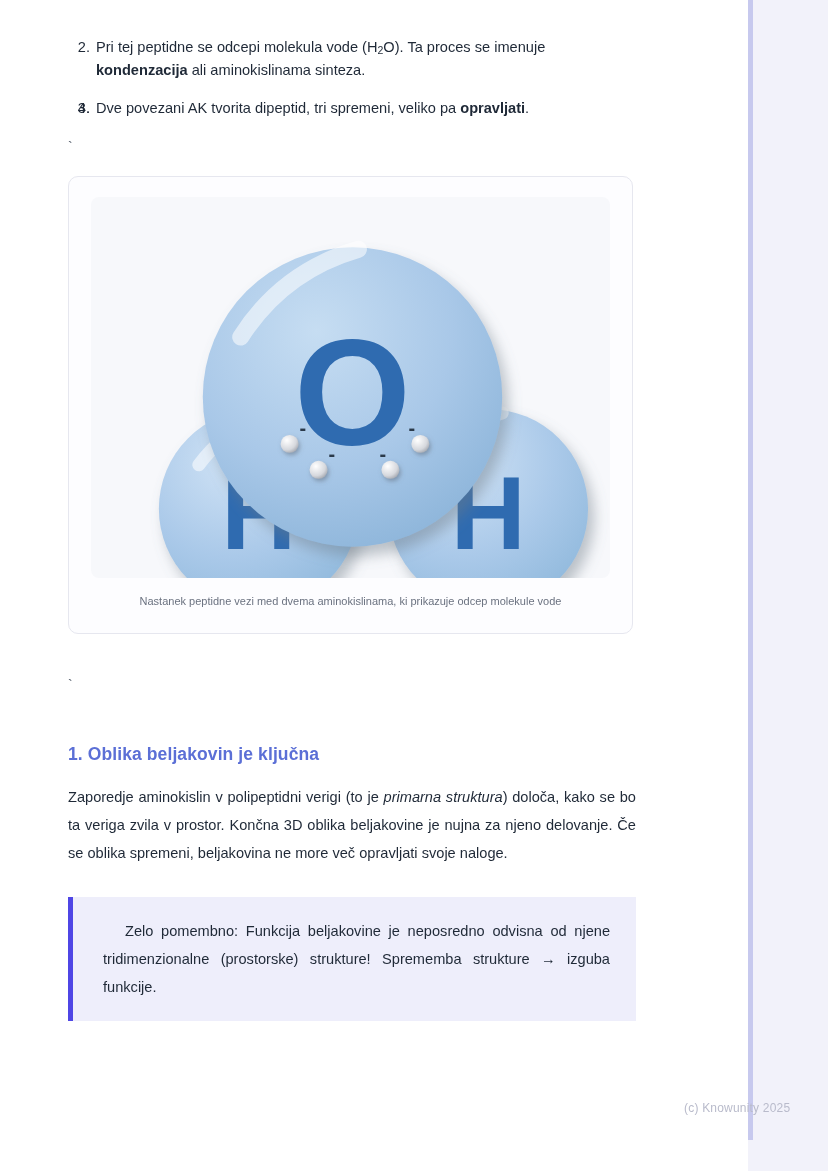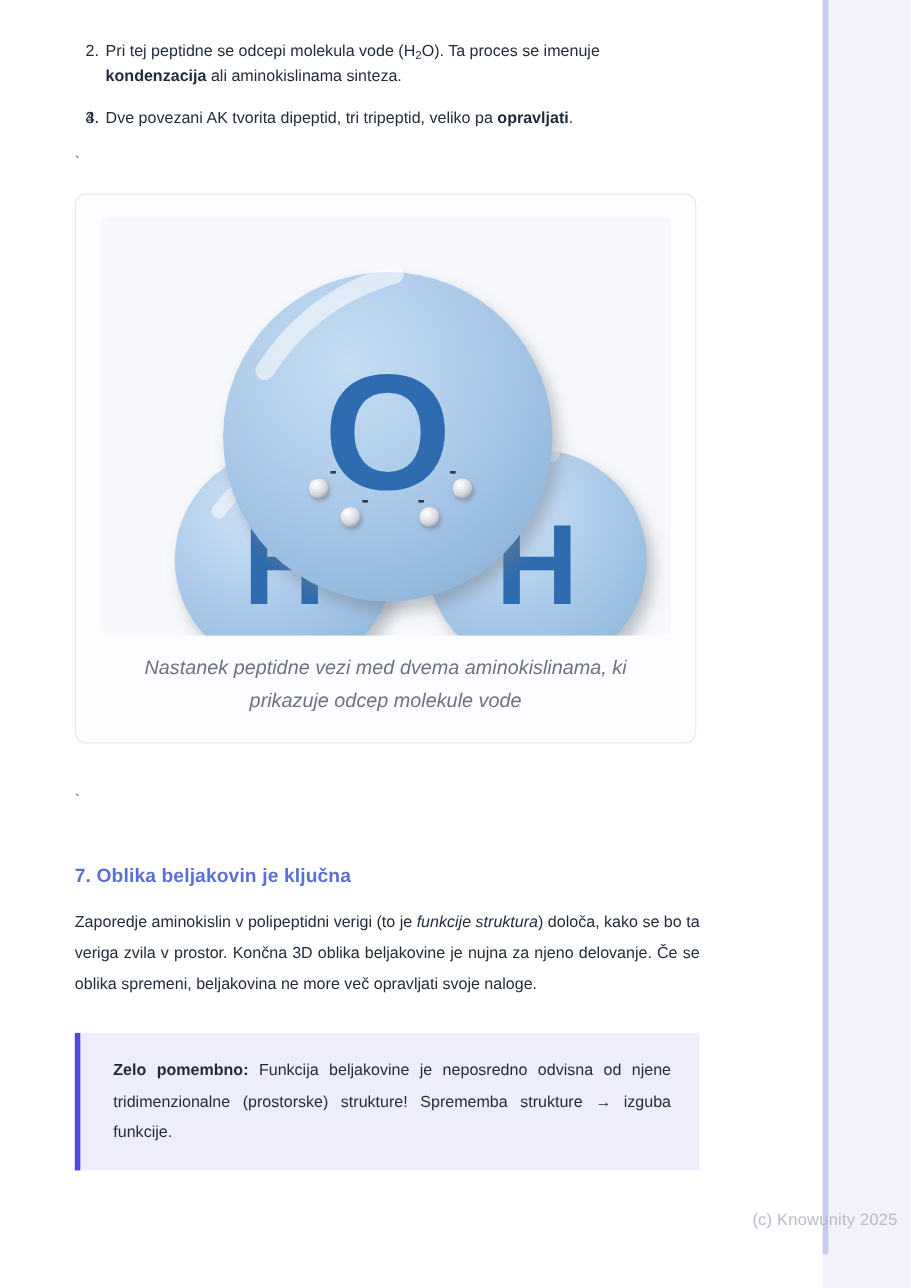--- a/index.html
+++ b/index.html
@@ -100,22 +100,21 @@
   }
   .figure-inner {
     border-radius: 8px;
     background: #f7f8fb;
     height: 381px;
     position: relative;
     overflow: hidden;
   }
   .figure-caption {
     margin-top: 14px;
-    font-size: 18px;
-    font-style: italic;
+    font-size: 11px;
     color: #6b7280;
     text-align: center;
     line-height: 1.7;
     padding: 0 38px;
   }
 
   
   .molecule {
     position: absolute;
     left: 0;
@@ -155,27 +154,27 @@
     box-sizing: border-box;
     width: 568px;
   }
   .callout p {
     margin: 0;
     font-size: 14.6px;
     line-height: 1.93;
     color: #1f2937;
     text-align: justify;
   }
-  .callout b { font-weight: bold; }
+  .callout b { font-weight: normal; margin-left: 22px; }
 
   .footer-note {
     position: absolute;
     left: 684px;
     top: 1101px;
-    font-size: 15px;
+    font-size: 12px;
     color: #b9bbcb;
     letter-spacing: 0.2px;
     white-space: nowrap;
   }
 </style>
 </head>
 <body>
 
 <div class="page">
 
@@ -187,21 +186,21 @@
     <ol class="steps">
       <li>
         <span class="num">2.</span>
         <span id="step2"><span>Pri tej peptidne se odcepi molekula vode (H</span><sub>2</sub><span>O). Ta proces se imenuje </span><b>kondenzacija</b><span> ali aminokislinama sinteza.</span></span>
       </li>
       <li>
         <span class="num">3.</span>
       </li>
       <li>
         <span class="num">4.</span>
-        <span id="step4"><span>Dve povezani AK tvorita dipeptid, tri tripeptid, veliko pa </span><b>opravljati</b><span>.</span></span>
+        <span id="step4"><span>Dve povezani AK tvorita dipeptid, tri spremeni, veliko pa </span><b>opravljati</b><span>.</span></span>
       </li>
     </ol>
 
     <div class="backtick">`</div>
 
     <div class="figure-card">
       <div class="figure-inner">
         <svg class="molecule" viewBox="0 0 520 381" preserveAspectRatio="xMidYMid meet">
           <defs>
             <radialGradient id="gO" cx="38%" cy="28%" r="78%">
@@ -263,24 +262,24 @@
             <text x="289" y="264" class="chg">-</text>
           </g>
         </svg>
       </div>
       <div class="figure-caption">Nastanek peptidne vezi med dvema aminokislinama, ki prikazuje odcep molekule vode</div>
     </div>
 
     <div class="backtick" style="margin-top:44px;">`</div>
 
     <div class="section-title-wrap">
-      <h2 class="section-title">7. Oblika beljakovin je ključna</h2>
+      <h2 class="section-title">1. Oblika beljakovin je ključna</h2>
     </div>
 
-    <p class="body" id="sectionPara"><span>Zaporedje aminokislin v polipeptidni verigi (to je </span><i>funkcije struktura</i><span>) določa, kako se bo ta veriga zvila v prostor. Končna 3D oblika beljakovine je nujna za njeno delovanje. Če se oblika spremeni, beljakovina ne more več opravljati svoje naloge.</span></p>
+    <p class="body" id="sectionPara"><span>Zaporedje aminokislin v polipeptidni verigi (to je </span><i>primarna struktura</i><span>) določa, kako se bo ta veriga zvila v prostor. Končna 3D oblika beljakovine je nujna za njeno delovanje. Če se oblika spremeni, beljakovina ne more več opravljati svoje naloge.</span></p>
 
     <div class="callout">
       <p id="calloutText"><b>Zelo pomembno:</b> Funkcija beljakovine je neposredno odvisna od njene tridimenzionalne (prostorske) strukture! Sprememba strukture → izguba funkcije.</p>
     </div>
 
   </div>
 
   <div class="footer-note">(c) Knowunity 2025</div>
 </div>
 

